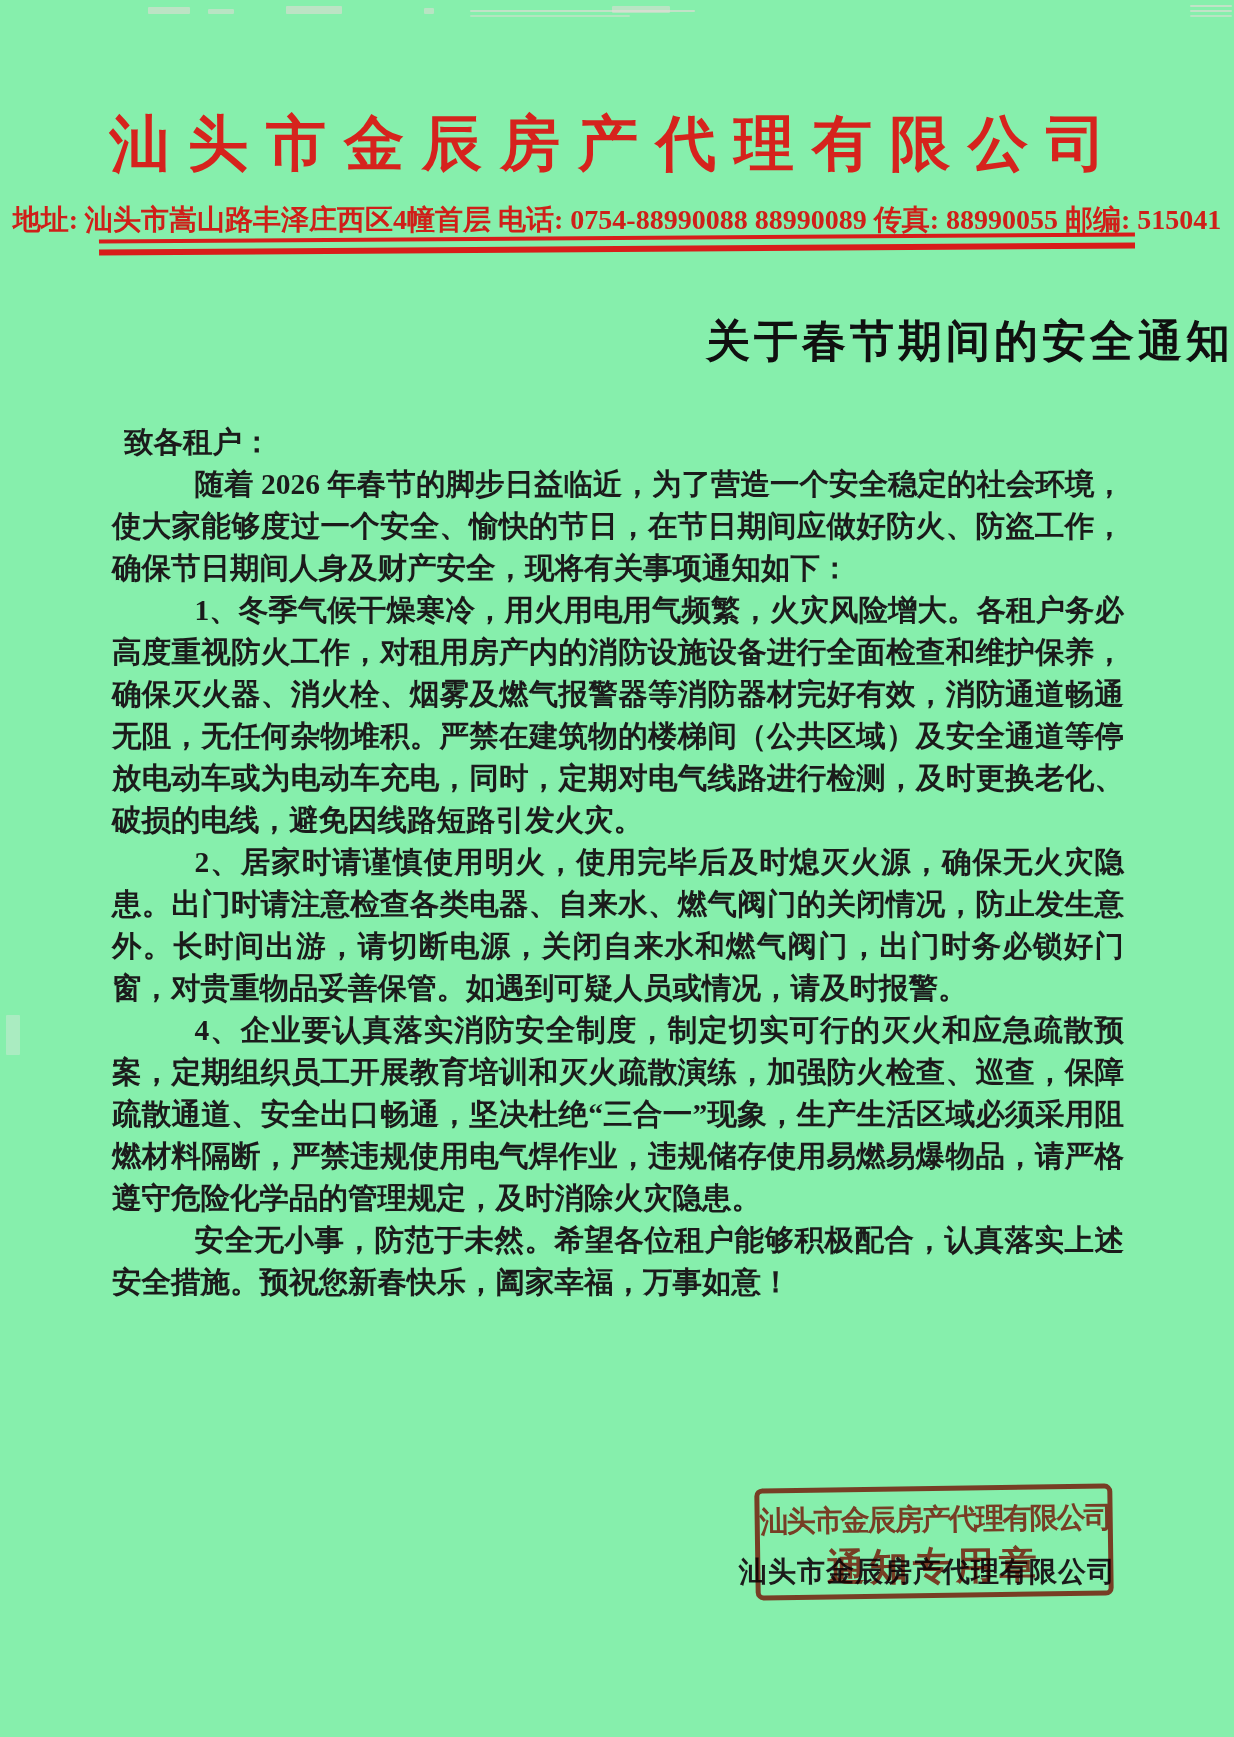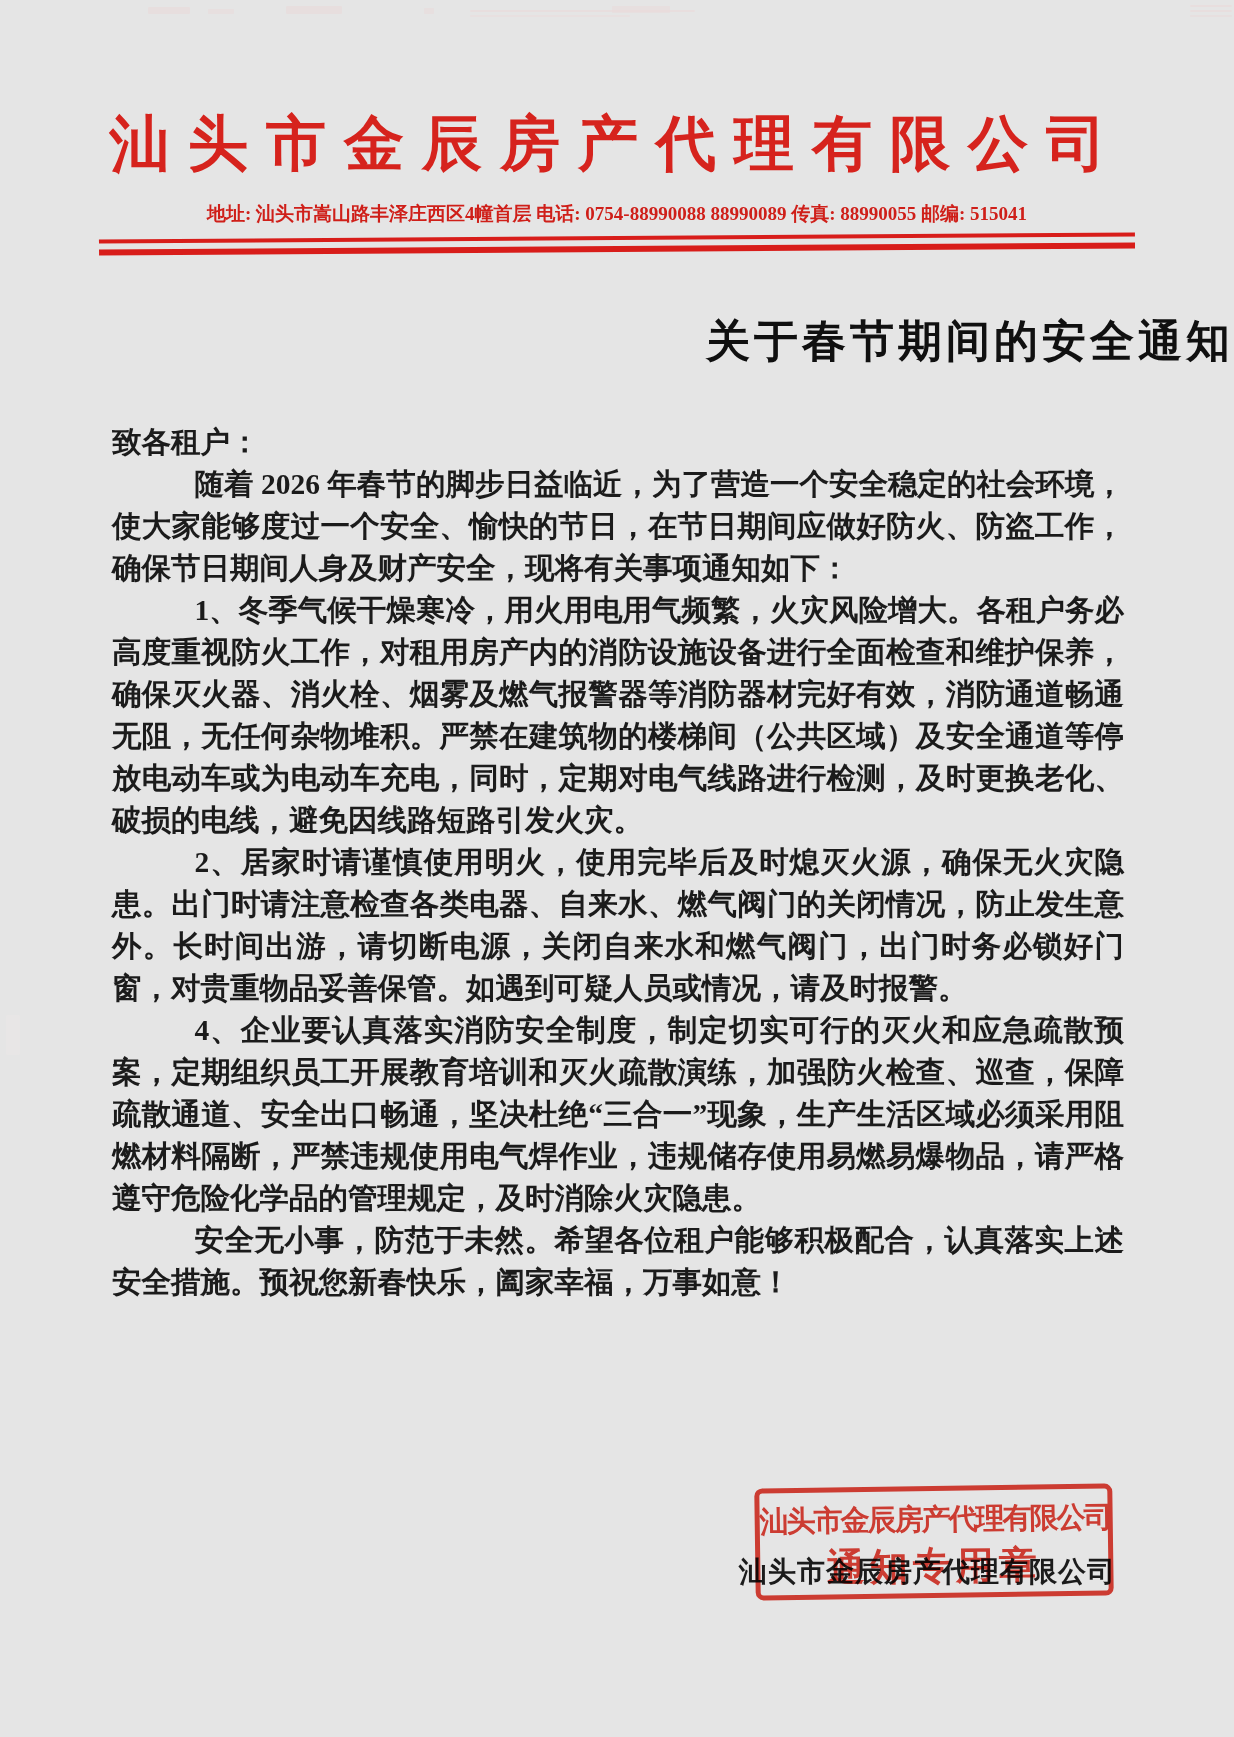--- a/index.html
+++ b/index.html
@@ -1,20 +1,20 @@
 <!DOCTYPE html>
 <html><head>
 <meta charset="utf-8">
 <style>
   html, body { margin: 0; padding: 0; background: #ffffff; }
   .page {
     position: relative;
     width: 1234px;
     height: 1737px;
-    background: #e5e5e5;
+    background: #86efac;
     overflow: hidden;
     font-family: "Liberation Serif", serif;
   }
 
   
   .artifact { position: absolute; background: #ead9d9; border-radius: 1px; }
   .a1 { left: 148px; top: 7px;  width: 42px;  height: 7px; opacity: .55; }
   .a2 { left: 208px; top: 9px;  width: 26px;  height: 5px; opacity: .5; }
   .a3 { left: 286px; top: 6px;  width: 56px;  height: 8px; opacity: .55; }
   .a4 { left: 424px; top: 8px;  width: 10px;  height: 6px; opacity: .5; }
@@ -33,21 +33,21 @@
     font-size: 60px;
     font-weight: 700;
     color: #d6231d;
     letter-spacing: 18px;
     white-space: nowrap;
   }
   .contact-line {
     position: absolute;
     left: 0; right: 0; top: 201px;
     text-align: center;
-    font-size: 19px;
+    font-size: 28px;
     font-weight: 700;
     color: #cf1f19;
     white-space: nowrap;
   }
   .rule-wrap {
     position: absolute;
     left: 99px; top: 236px; width: 1036px;
     transform: rotate(-0.4deg);
   }
   .rule-thin  { height: 4px; background: #d81d1a; }
@@ -67,21 +67,21 @@
   .body-text {
     position: absolute;
     left: 112px; top: 421px; width: 1012px;
     font-size: 29.5px;
     line-height: 42px;
     font-weight: 600;
     color: #1b1b1b;
     text-align: justify;
   }
   .body-text p { margin: 0; text-indent: 2.8em; }
-  .body-text p.salutation { text-indent: 0; }
+  .body-text p.salutation { text-indent: 0; margin-left: 12px; }
 
   .sign-company {
     position: absolute;
     top: 1553px; right: 118px;
     font-size: 28px;
     font-weight: 600;
     color: #1b1b1b;
     letter-spacing: 1px;
     white-space: nowrap;
   }

